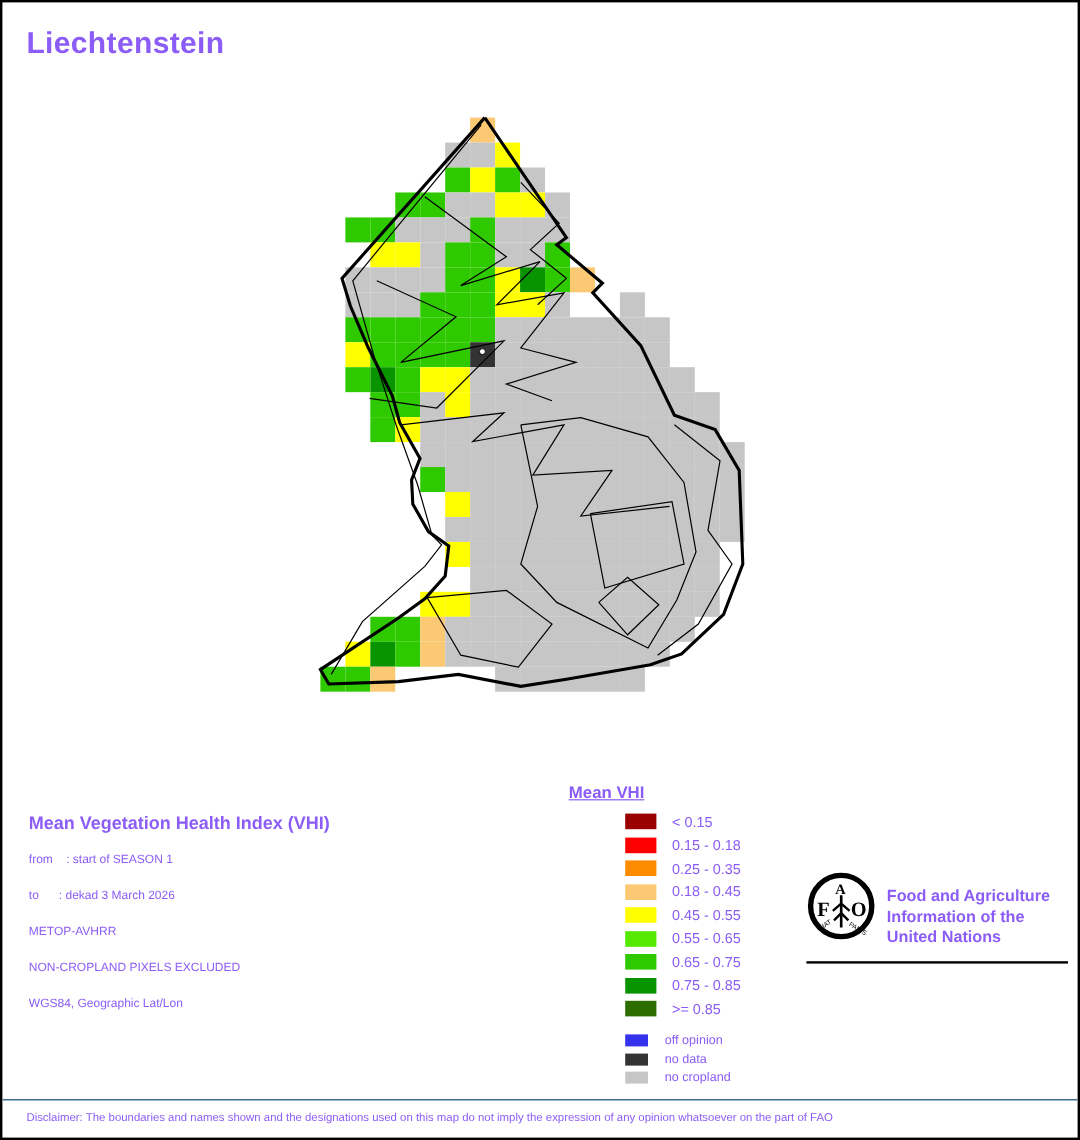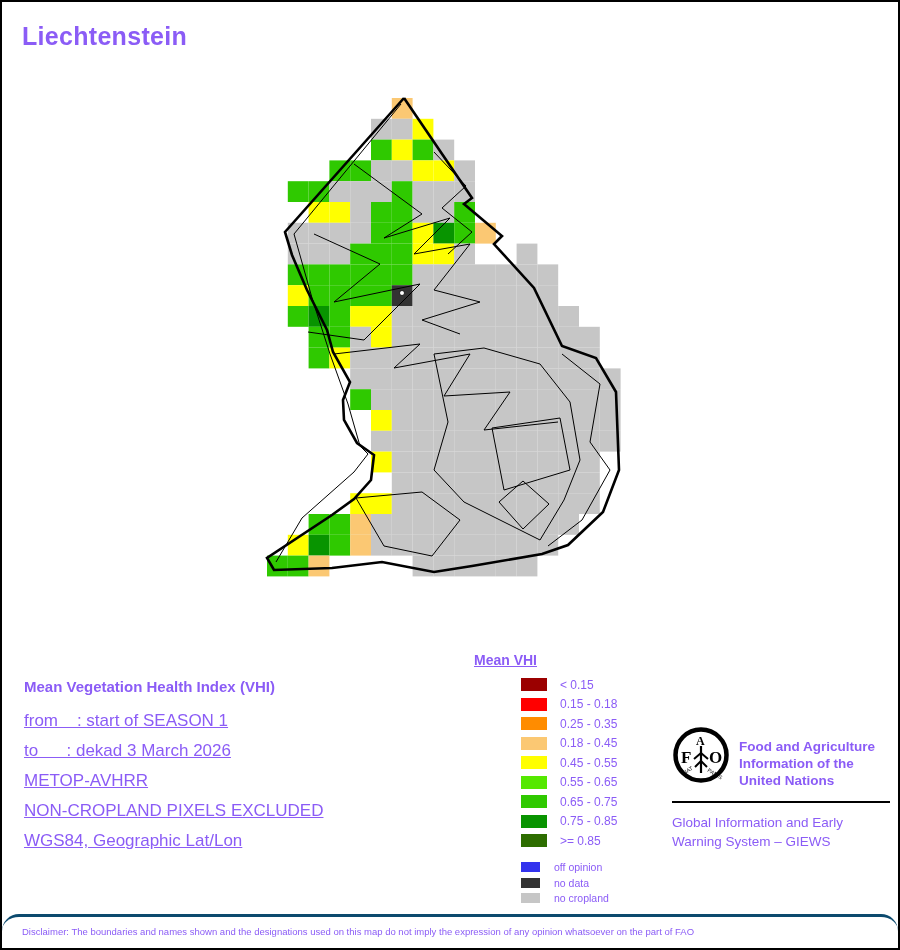--- a/index.html
+++ b/index.html
@@ -11,21 +11,21 @@
   }
   .title {
     position:absolute; left:20px; top:20px;
     font-size:25px; font-weight:bold; letter-spacing:.3px;
   }
   #map-svg { position:absolute; left:0; top:0; }
 
   
   .info { position:absolute; left:22px; top:652px; width:430px; }
   .info-heading { font-size:15px; font-weight:bold; margin-bottom:16px;margin-top:24px; }
-  .info-line { font-size:17px; height:30px; white-space:pre;text-decoration:underline; }
+  .info-line { font-size:10px; height:30px; white-space:pre; }
 
   
   .legend { position:absolute; left:472px; top:650px; width:170px; }
   .legend-title { font-size:14px; font-weight:bold; text-decoration:underline; margin-bottom:7px; }
   .legend-row { display:flex; align-items:center; height:19.5px;margin-left:47px; }
   .legend-row .swatch { width:26px; height:13px; flex:0 0 26px; }
   .legend-row .lab { font-size:12px; margin-left:13px; white-space:nowrap; }
   .legend-extra { margin-top:9px; }
   .legend-row.small { height:15.4px; }
   .legend-row.small .swatch { width:19px; height:10px; flex:0 0 19px; }
@@ -34,22 +34,22 @@
   
   .fao { position:absolute; left:670px; top:724px; width:220px; }
   .fao-top { display:flex; align-items:flex-start; }
   .fao-name { font-size:13.5px; font-weight:bold; line-height:17px; margin-left:9px; margin-top:12px; }
   .fao-divider { border-top:2px solid #000; margin-top:12px; width:218px; }
   .fao-giews { font-size:13.5px; line-height:19px; margin-top:10px; }
 
   
   .disclaimer {
     position:absolute; left:0; bottom:0; width:100%;
-    border-top:3px solid #0c4a6e; padding:9px 20px 10px 20px;
-    font-size:9.5px; line-height:12.5px;border-radius:17px;
+    border-top:1px solid #0c4a6e; padding:9px 20px 10px 20px;
+    font-size:9.5px; line-height:12.5px;
   }
 </style>
 </head>
 <body>
 
 <div class="page">
 
   <div class="title">Liechtenstein</div>
 
   <svg id="map-svg" width="900" height="630" viewBox="0 0 900 630">
@@ -384,24 +384,20 @@
         <text id="fao-motto-l" x="10" y="48" font-size="5.5" transform="rotate(-32 13 46)">FIAT</text>
         <text id="fao-motto-r" x="36" y="50" font-size="5.5" transform="rotate(32 44 46)">PANIS</text>
       </svg>
       <div id="fao-name" class="fao-name">
           <div>Food and Agriculture</div>
           <div>Information of the</div>
           <div>United Nations</div>
         </div>
     </div>
     <div class="fao-divider"></div>
-    <div id="fao-giews" class="fao-giews">
-        <div>Global Information and Early</div>
-        <div>Warning System – GIEWS</div>
-      </div>
   </div>
 
   <div class="disclaimer">
     <div id="disclaimer-lines">
         <div>Disclaimer: The boundaries and names shown and the designations used on this map do not imply the expression of any opinion whatsoever on the part of FAO</div>
       </div>
   </div>
 
 </div>
 

